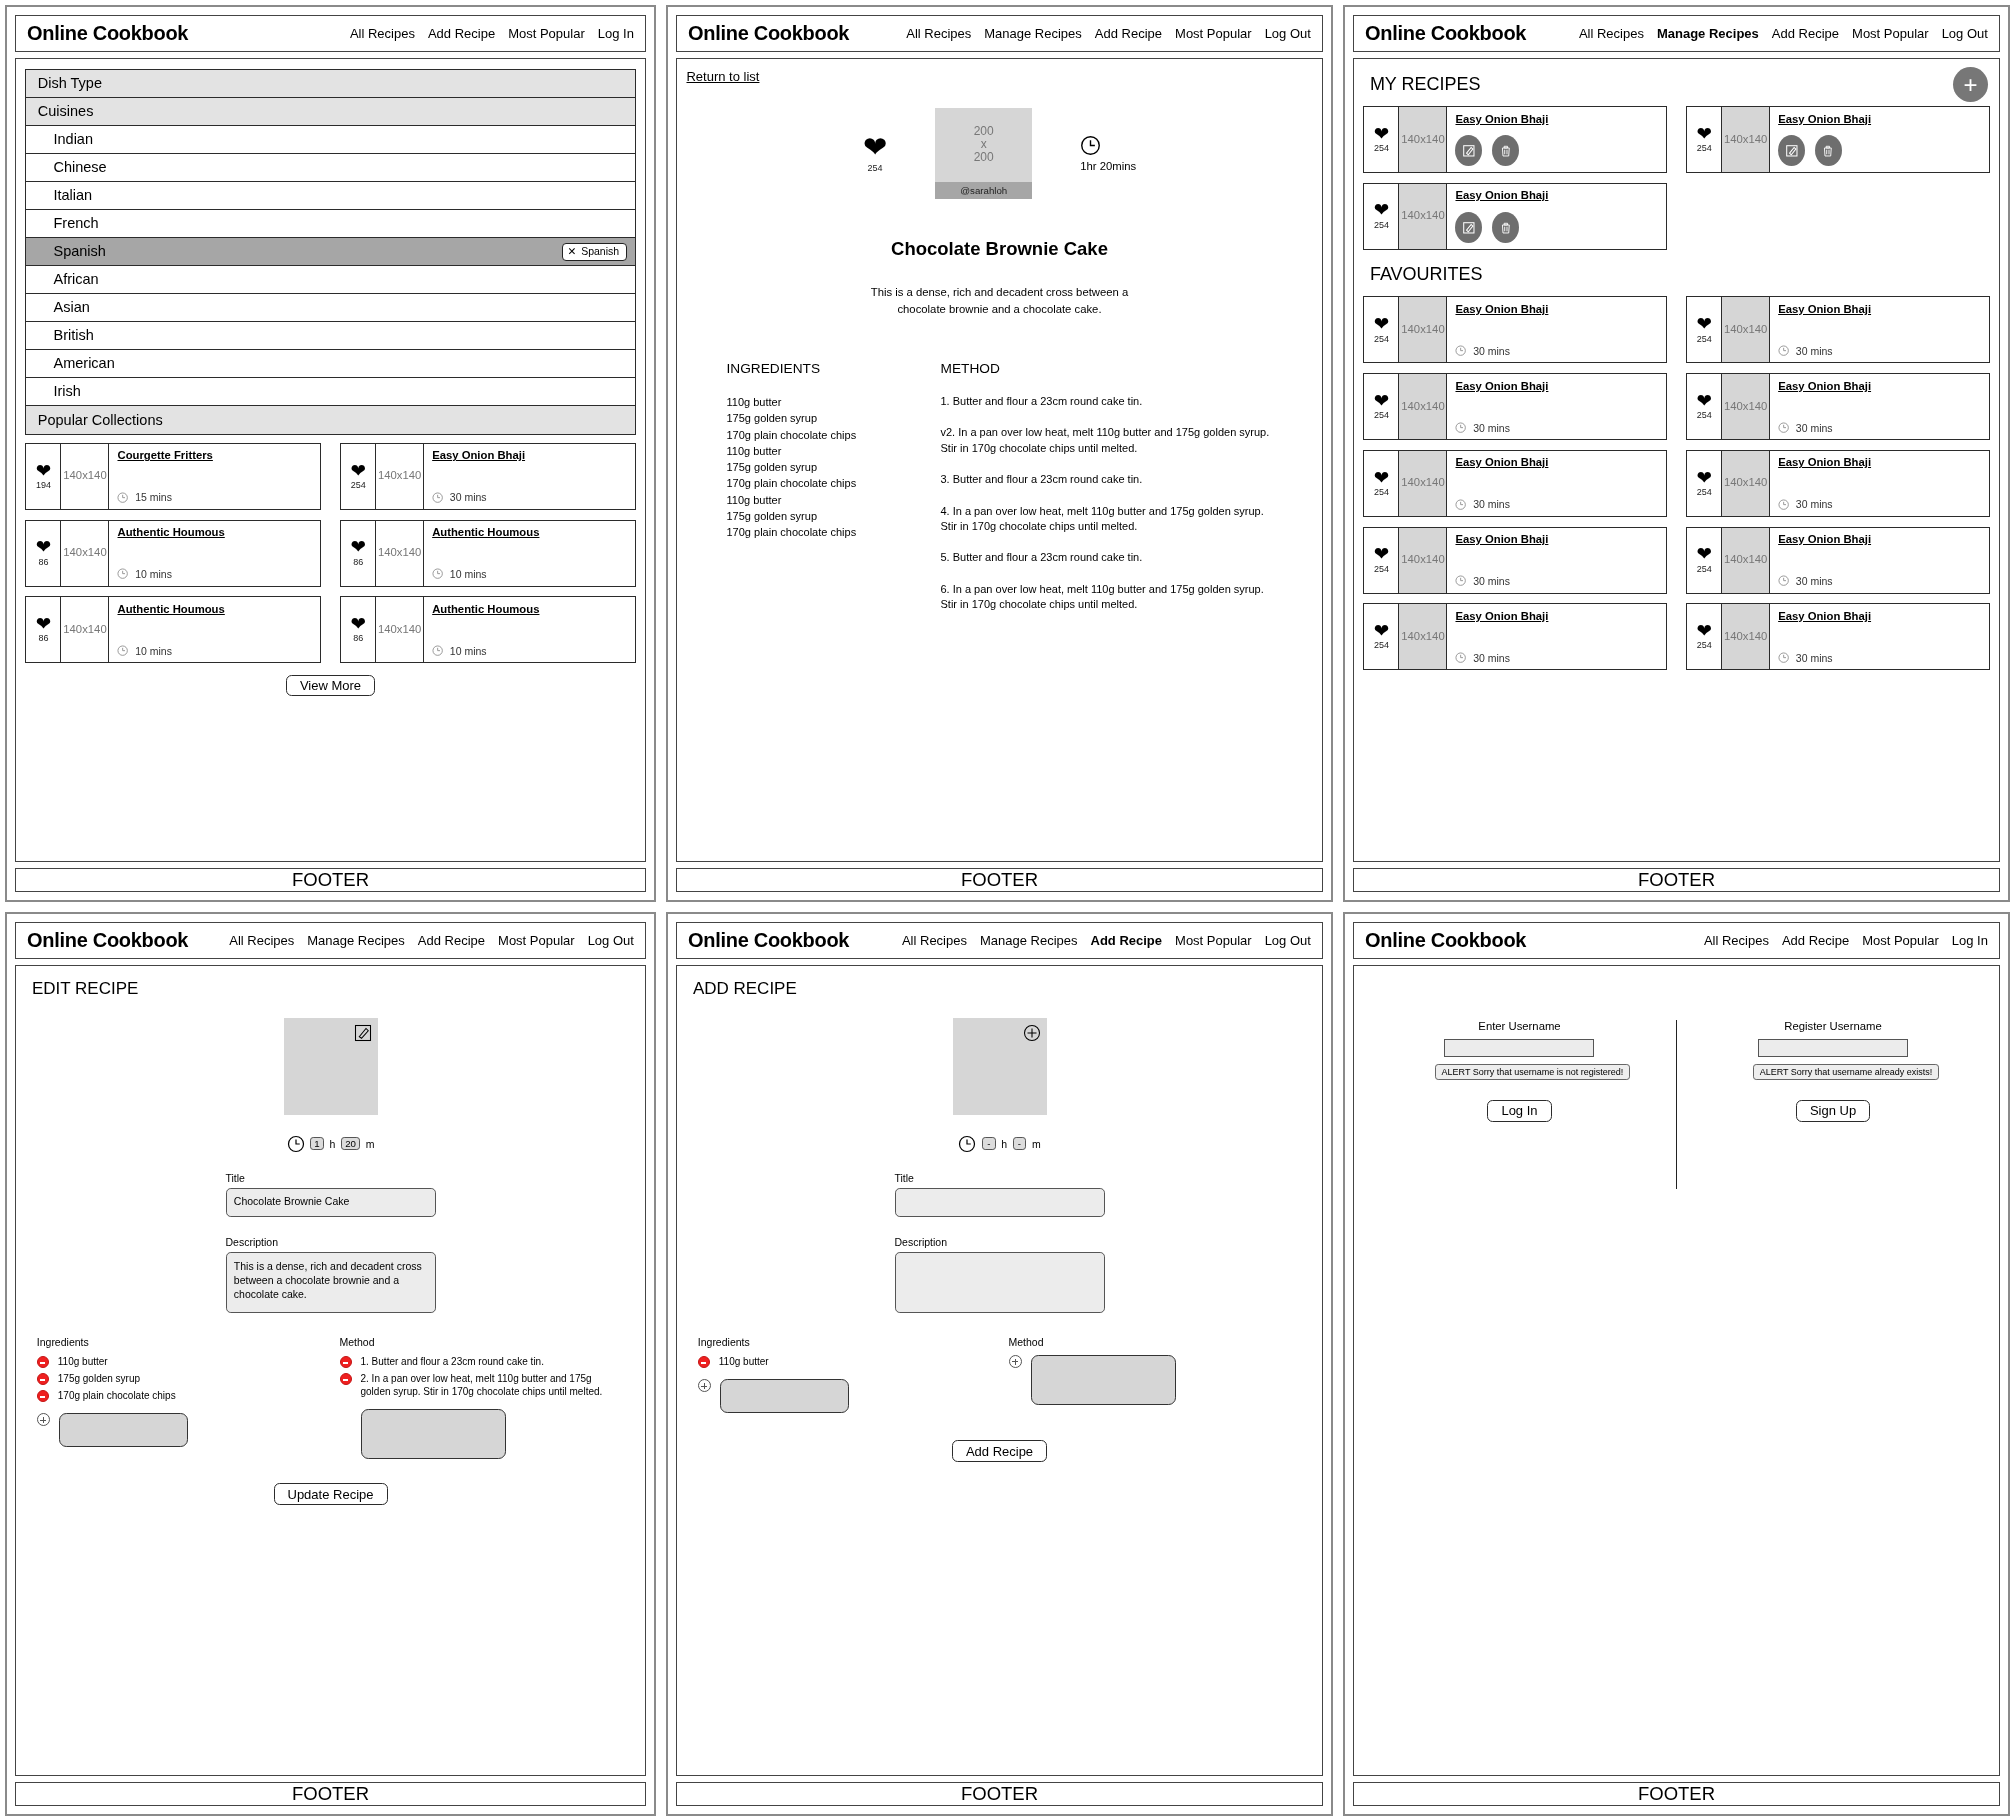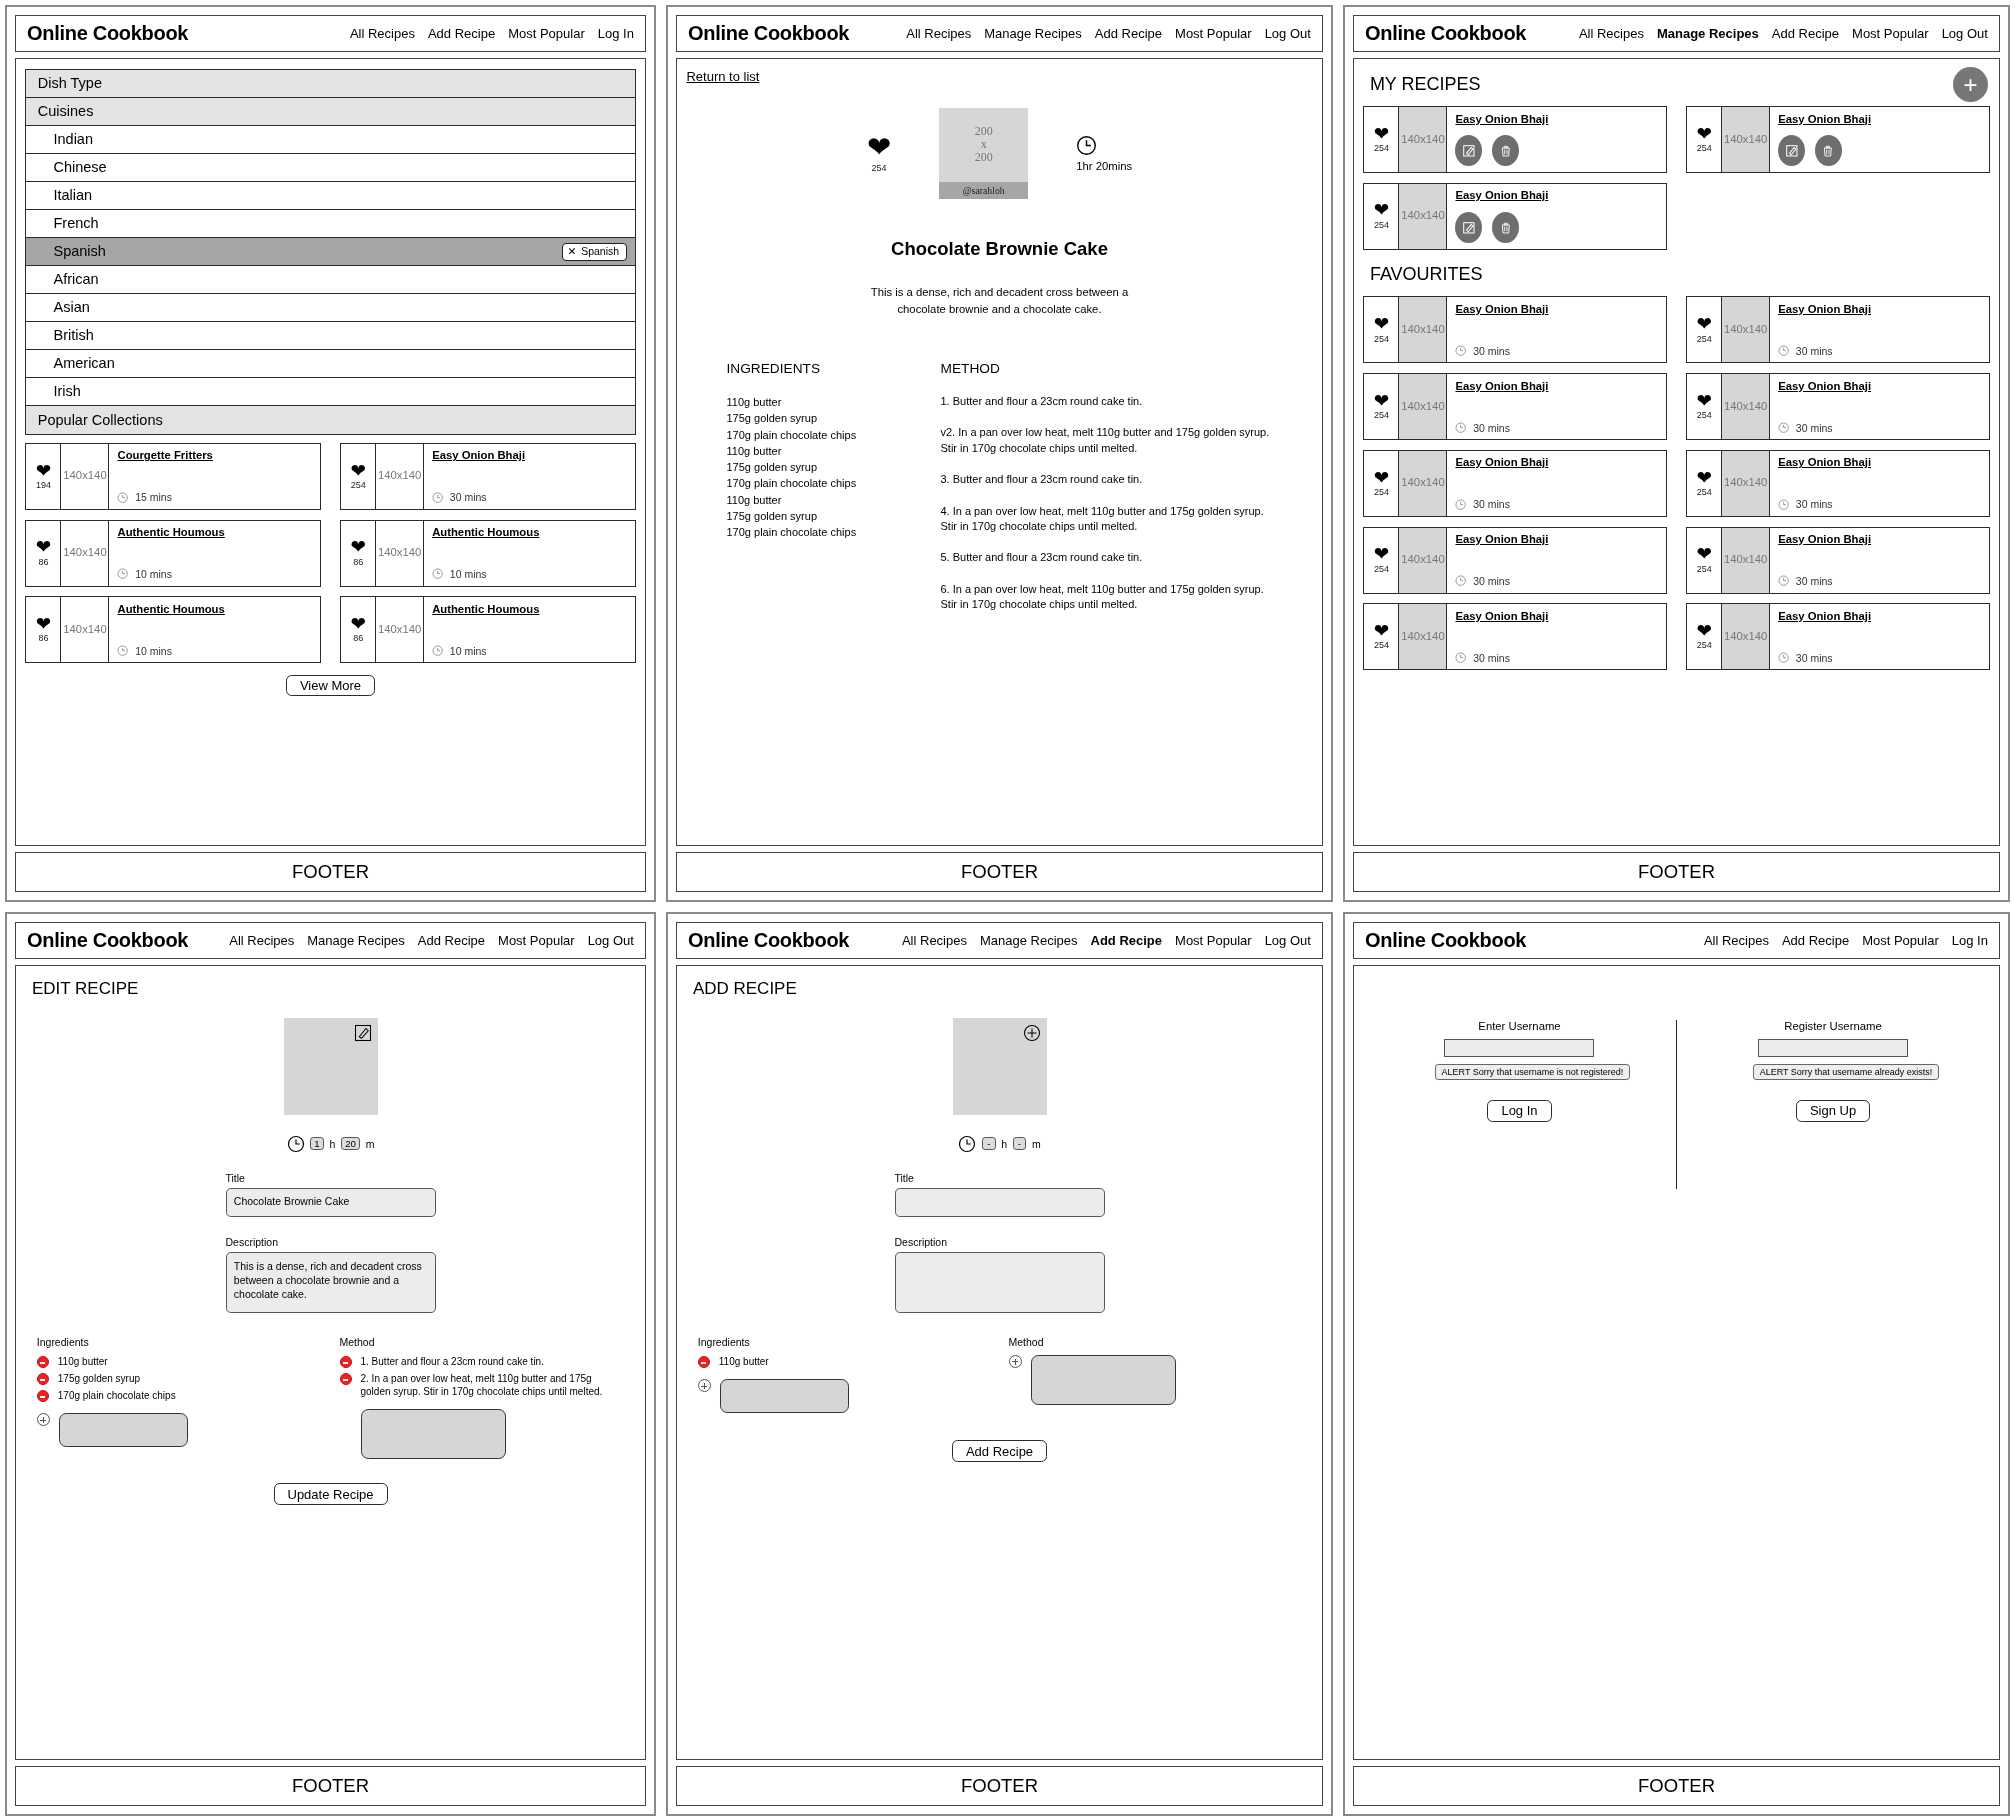--- a/index.html
+++ b/index.html
@@ -42,21 +42,21 @@
     border: 1.6px solid #444;
     margin-top: 6.4px;
     flex: 1 1 auto;
     position: relative;
     overflow: hidden;
     padding: 9.7px;
   }
   .wf-footer {
     border: 1.6px solid #444;
     margin-top: 6px;
-    height: 40px;
+    height: 24px;
     display: flex; align-items: center; justify-content: center;
     font-size: 18.5px;
     flex: none;
   }
   
   .acc { border: 1.6px solid #2b2b2b; }
   .acc-row {
     border-bottom: 1.6px solid #2b2b2b;
     height: 28px;
     display: flex; align-items: center;
@@ -110,21 +110,21 @@
     border: 1.6px solid #2b2b2b; border-radius: 5.6px;
     background:#fff; font-size:13px; padding: 2.4px 13px;
     display:inline-block; cursor:pointer;
   }
   .center { display:flex; justify-content:center; }
   
   .ret { font-size: 13px; text-decoration: underline; }
   .hero { display:flex; align-items:center; justify-content:center; gap: 48px; margin-top: 24px; }
   .hero .fav2 { display:flex; flex-direction:column; align-items:center; gap:3.2px; }
   .hero .heart2 { font-size: 29px; line-height:0.9; }
-  .imgbox { width: 89px; font-family: Liberation Serif, serif; }
+  .imgbox { width: 97px; }
   .imgbox .main {
     background:#d6d6d6; height: 74px;
     display:flex; flex-direction:column; align-items:center; justify-content:center;
     font-size: 12px; color:#777; line-height:1.1;
   }
   .imgbox .user { background:#a6a6a6; font-size:9.7px; text-align:center; padding:3.2px 0; color:#222; }
   .timebox { display:flex; flex-direction:column; gap:4px; }
   .timebox .lbl { font-size: 11.3px; }
   .dish-title { text-align:center; font-size: 18.5px; font-weight:bold; margin-top: 39px; }
   .dish-desc { text-align:center; font-size:11.3px; line-height:1.45; margin: 24px auto 0; max-width: 266px; }

